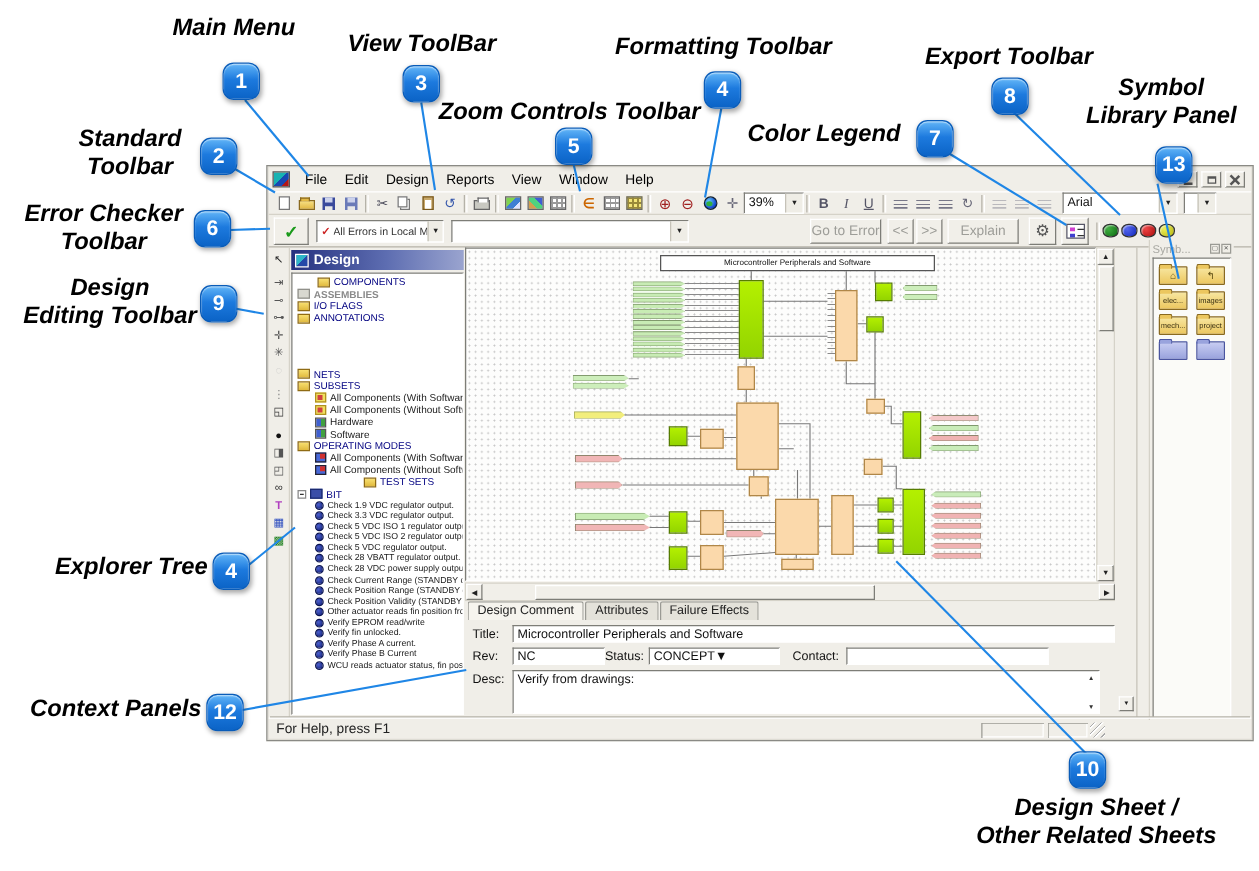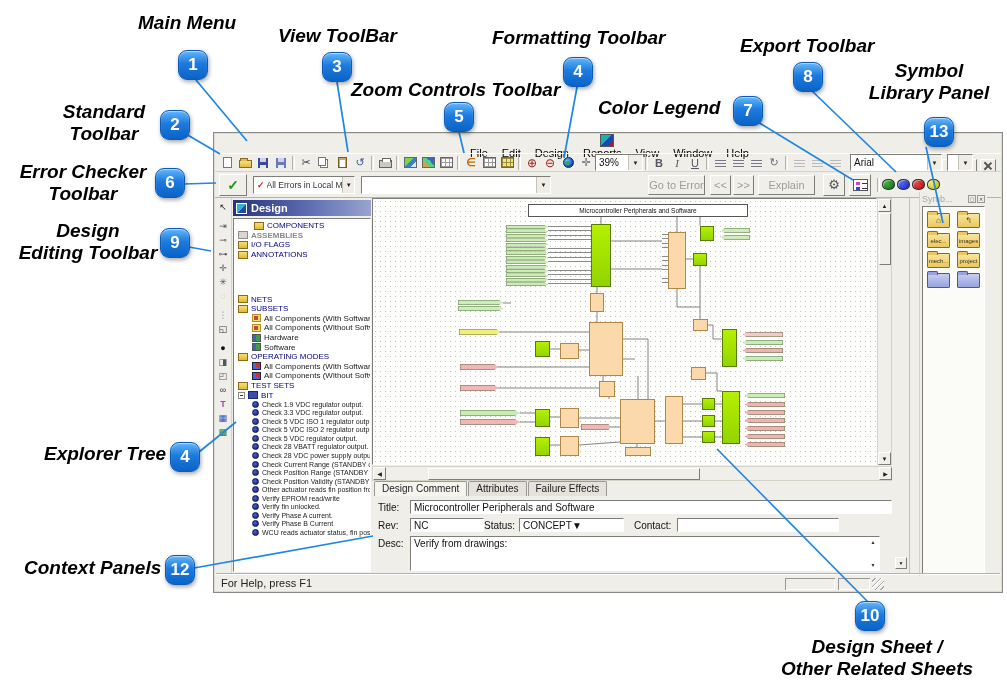--- a/index.html
+++ b/index.html
@@ -33,21 +33,21 @@
   .l12{left:24px;top:557px} .b12{left:165px;top:555px}
   .l13{left:863px;top:60px;width:132px;text-align:center} .b13{left:924px;top:117px}
 
   
   #appwin { position:absolute; left:213px; top:132px; width:790px; height:461px;
     background:#f0eee8; border:1px solid #8a8a85; box-shadow:inset 0 0 0 1px #dedcd4;
     font-size:11px; color:#111; z-index:10; }
 
   
   .menubar { position:absolute; left:1px; right:1px; top:1px; height:19px;
-    display:flex; align-items:center; padding-left:3px; background:#f0eee8;flex-direction:column; }
+    display:flex; align-items:center; padding-left:3px; background:#f0eee8; }
   .appicon { width:14px; height:13px; margin-right:5px; flex:none;
     background:linear-gradient(135deg,#18b2b2 0 45%,#1848b2 45% 75%,#b21818 75%);
     border:1px solid #555; }
   .menu-item { padding:2px 7px; font-size:11px; color:#000; }
   .winbtns { margin-left:auto; display:flex; gap:3px; padding-right:5px; }
   .winbtn { width:16px; height:13px; background:#efede6;
     border:1px solid; border-color:#fff #7d7d77 #7d7d77 #fff;
     display:flex; align-items:center; justify-content:center; }
   .ic-min { width:7px; height:2px; background:#555; margin-top:6px; }
   .ic-restore { width:7px; height:6px; border:1px solid #555; border-top-width:2px; }
@@ -488,21 +488,21 @@
                 <span class="tlabel navy">OPERATING MODES</span>
               </div>
               <div class="trow" style="padding-left: 18px;">
                 <span class="i-mode"></span>
                 <span class="tlabel blk">All Components (With Software)</span>
               </div>
               <div class="trow" style="padding-left: 18px;">
                 <span class="i-mode"></span>
                 <span class="tlabel blk">All Components (Without Software)</span>
               </div>
-              <div class="trow" style="padding-left: 4px;">
+              <div class="trow" style="padding-left: 16px; margin-left: 41px;">
                 <span class="i-folder"></span>
                 <span class="tlabel navy">TEST SETS</span>
               </div>
               <div class="trow" style="padding-left: 4px;">
                 <span class="expander"></span>
                 <span class="i-folder dark"></span>
                 <span class="tlabel navy">BIT</span>
               </div>
             </div>
           <div class="g2" id="tree-g2">

